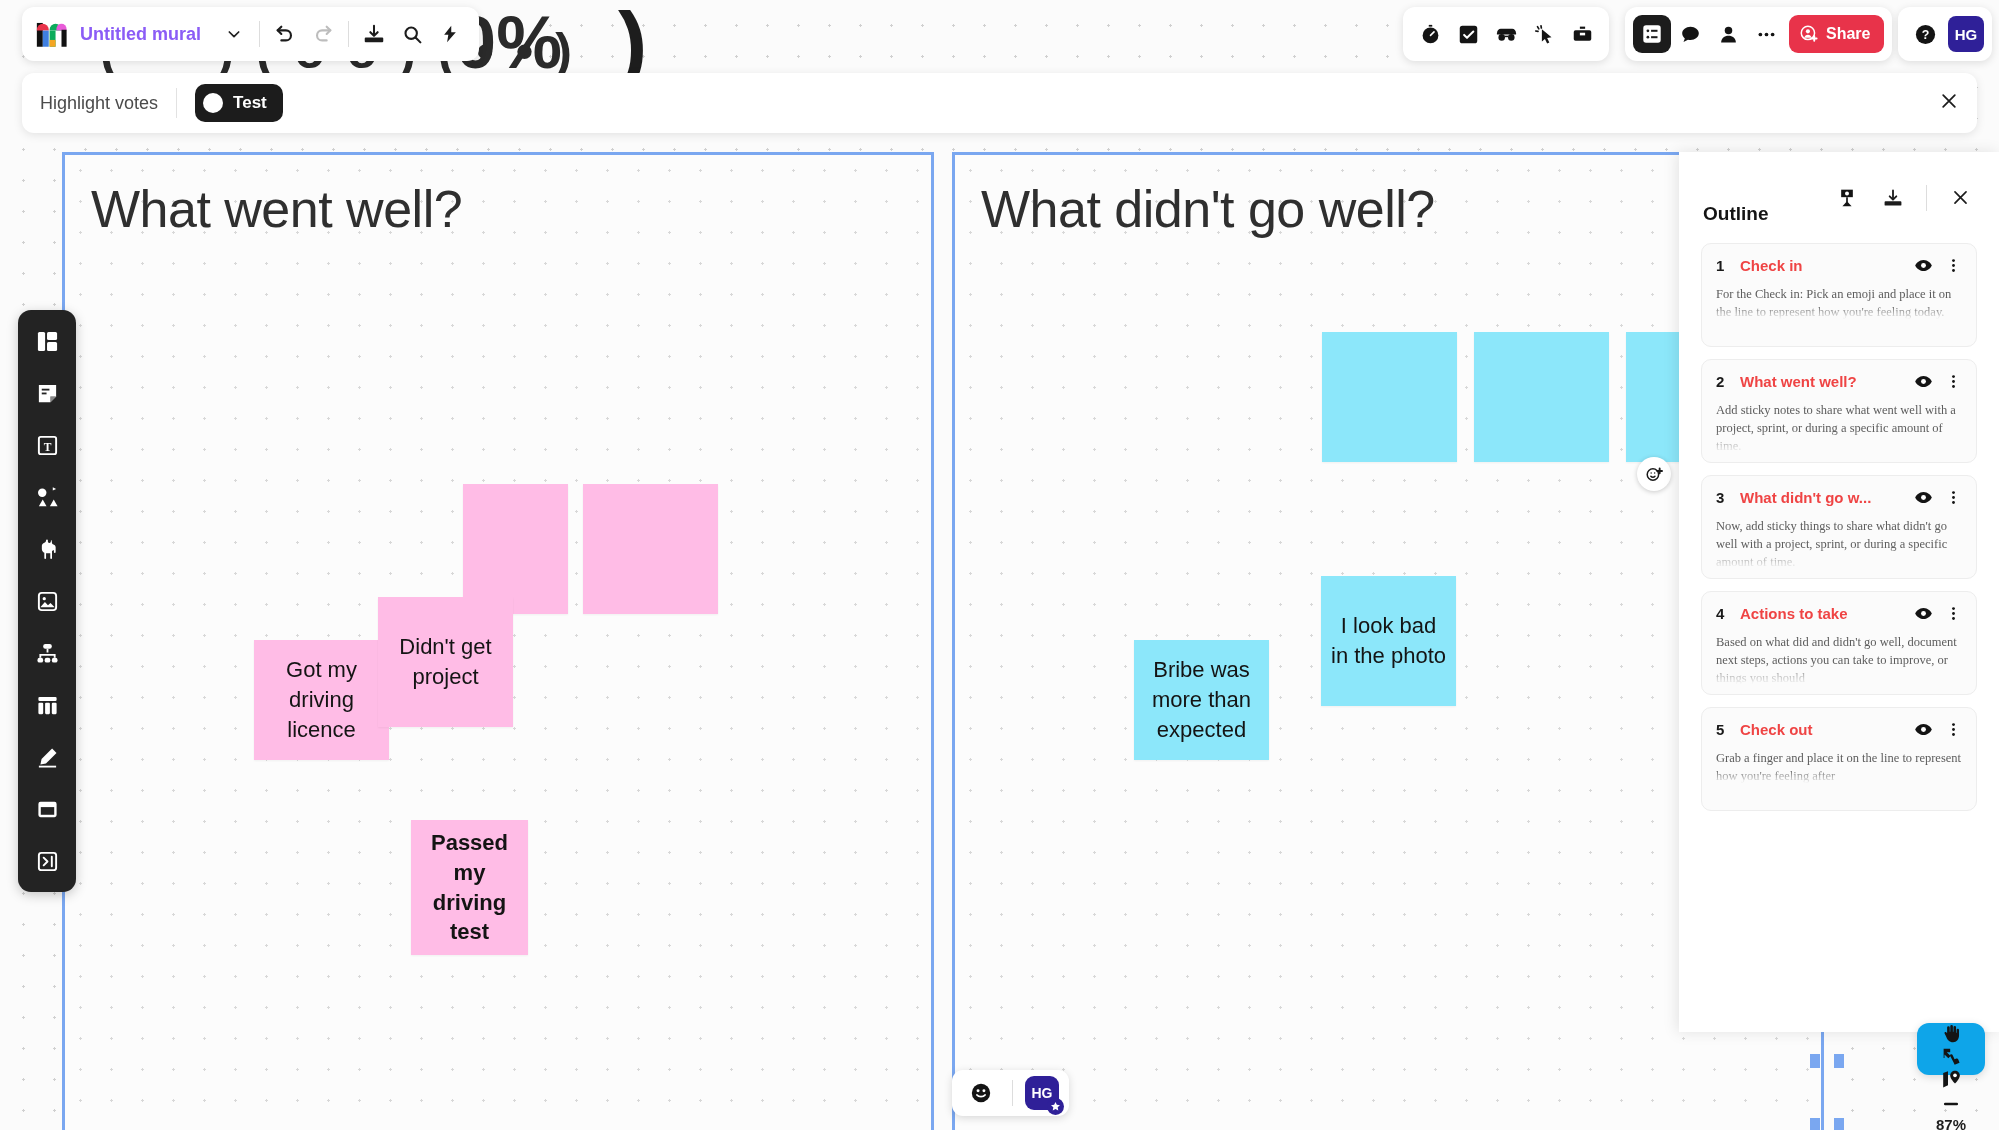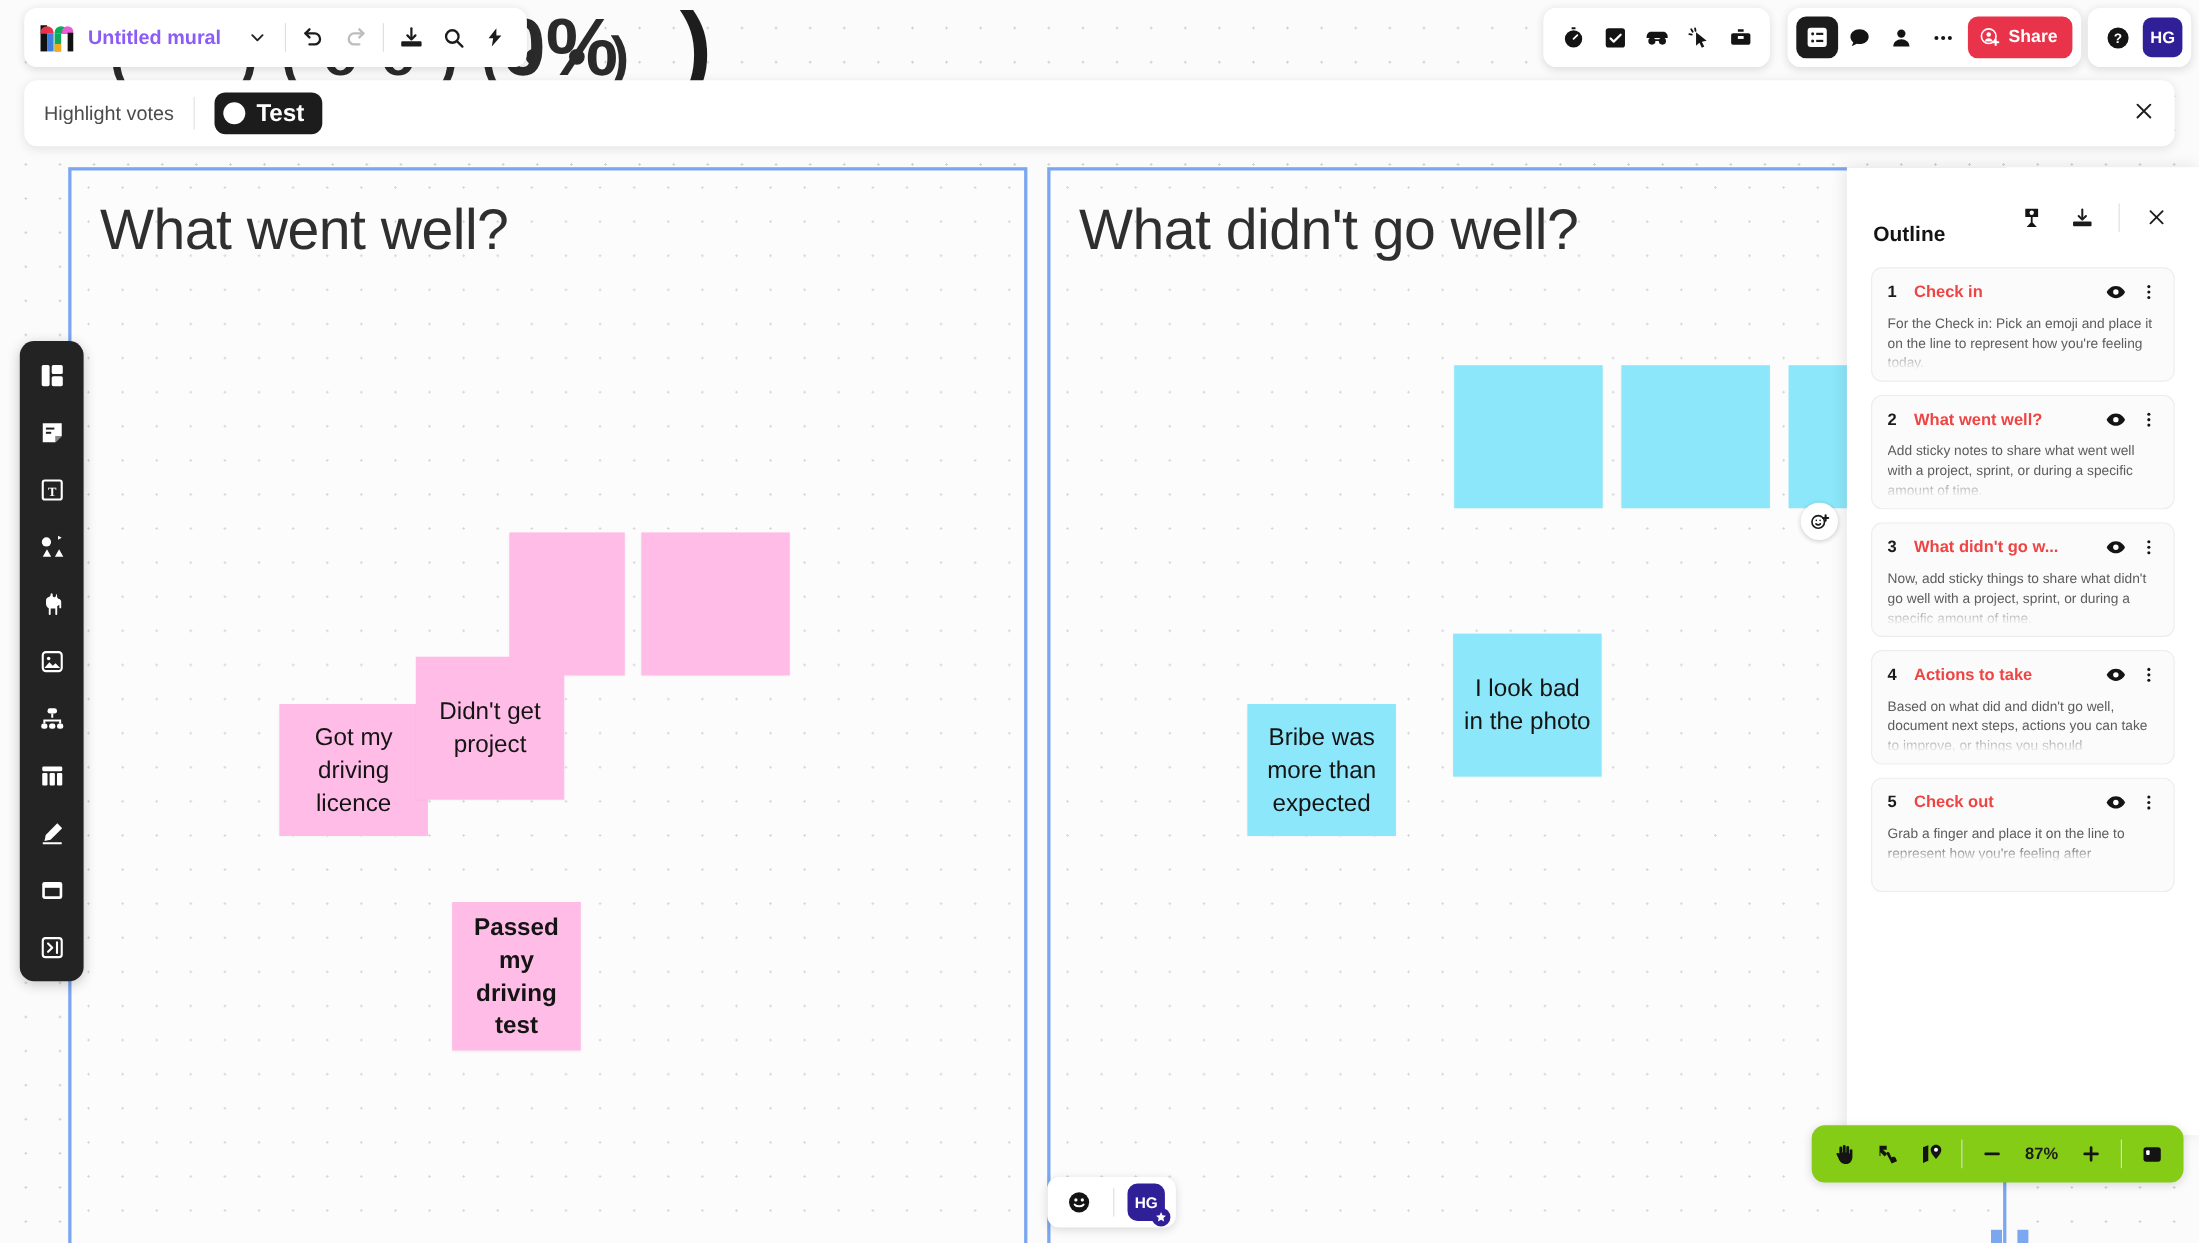--- a/index.html
+++ b/index.html
@@ -105,21 +105,21 @@
     position: absolute; left: 22px; top: 73px; right: 22px;
     height: 60px; background: #fff; border-radius: 12px;
     display: flex; align-items: center; padding: 0 18px;
     box-shadow: 0 2px 10px rgba(0,0,0,.10); z-index: 28;
   }
   .hv-label { font-size: 18px; color: #4b4b4b; }
   .hv-sep { width: 1px; height: 30px; background: #e2e2e2; margin: 0 18px; }
   .hv-pill {
     height: 38px; background: #1c1c1c; color: #fff; border-radius: 10px;
     display: flex; align-items: center; gap: 10px; padding: 0 16px 0 8px;
-    font-size: 22px; font-weight: 700; cursor: pointer;
+    font-size: 17px; font-weight: 700; cursor: pointer;
   }
   .hv-dot { width: 20px; height: 20px; border-radius: 50%; background: #fff; }
   .hv-close { margin-left: auto; cursor: pointer; }
 
   
   .rail {
     position: absolute; left: 18px; top: 310px; width: 58px;
     background: #232323; border-radius: 13px;
     display: flex; flex-direction: column; align-items: center;
     padding: 12px 0; gap: 14px; z-index: 25;
@@ -148,20 +148,21 @@
     padding: 12px 14px 8px 14px; margin-bottom: 12px; cursor: pointer;
     height: 104px; overflow: hidden; position: relative;
   }
   .ol-row { display: flex; align-items: center; gap: 0; }
   .ol-num { font-size: 15px; font-weight: 700; color: #1a1a1a; width: 24px; }
   .ol-name { font-size: 15px; font-weight: 700; color: #ef4444; flex: 1; white-space: nowrap; overflow: hidden; }
   .ol-desc {
     font-size: 12.5px; line-height: 1.45; color: #5c5c5c; margin-top: 10px;
     -webkit-mask-image: linear-gradient(to bottom, #000 55%, transparent 95%);
     mask-image: linear-gradient(to bottom, #000 55%, transparent 95%);
+    font-family: Liberation Serif, serif;
   }
   .eye, .kebab { cursor: pointer; display: flex; align-items: center; }
   .kebab { margin-left: 12px; }
 
   
   .bottom-center {
     position: absolute; left: 952px; top: 1070px;
     height: 46px; background: #fff; border-radius: 11px;
     display: flex; align-items: center; padding: 0 10px; gap: 6px;
     box-shadow: 0 2px 9px rgba(0,0,0,.15); z-index: 29;
@@ -173,23 +174,23 @@
     position: relative; cursor: pointer;
   }
   .bc-avatar .star {
     position: absolute; right: -5px; bottom: -5px;
     width: 17px; height: 17px; border-radius: 50%;
     background: #2f2098; color: #fff; font-size: 11px;
     display: flex; align-items: center; justify-content: center;
   }
   .zoom-bar {
     position: absolute; right: 14px; top: 1023px;
-    height: 52px; background: #84cc16; border-radius: 12px;
+    height: 52px; background: #0ea5e9; border-radius: 12px;
     display: flex; align-items: center; padding: 0 10px; gap: 2px;
-    box-shadow: 0 2px 9px rgba(0,0,0,.14); z-index: 29;
+    box-shadow: 0 2px 9px rgba(0,0,0,.14); z-index: 29; flex-direction: column;
   }
   .zoom-val { font-size: 15px; font-weight: 700; color: #1d1d1d; width: 48px; text-align: center; }
 
   
   .react-chip {
     position: absolute; left: 1637px; top: 457px;
     width: 34px; height: 34px; border-radius: 17px; background: #fff;
     display: flex; align-items: center; justify-content: center;
     box-shadow: 0 1px 5px rgba(0,0,0,.20); cursor: pointer; z-index: 20;
   }

